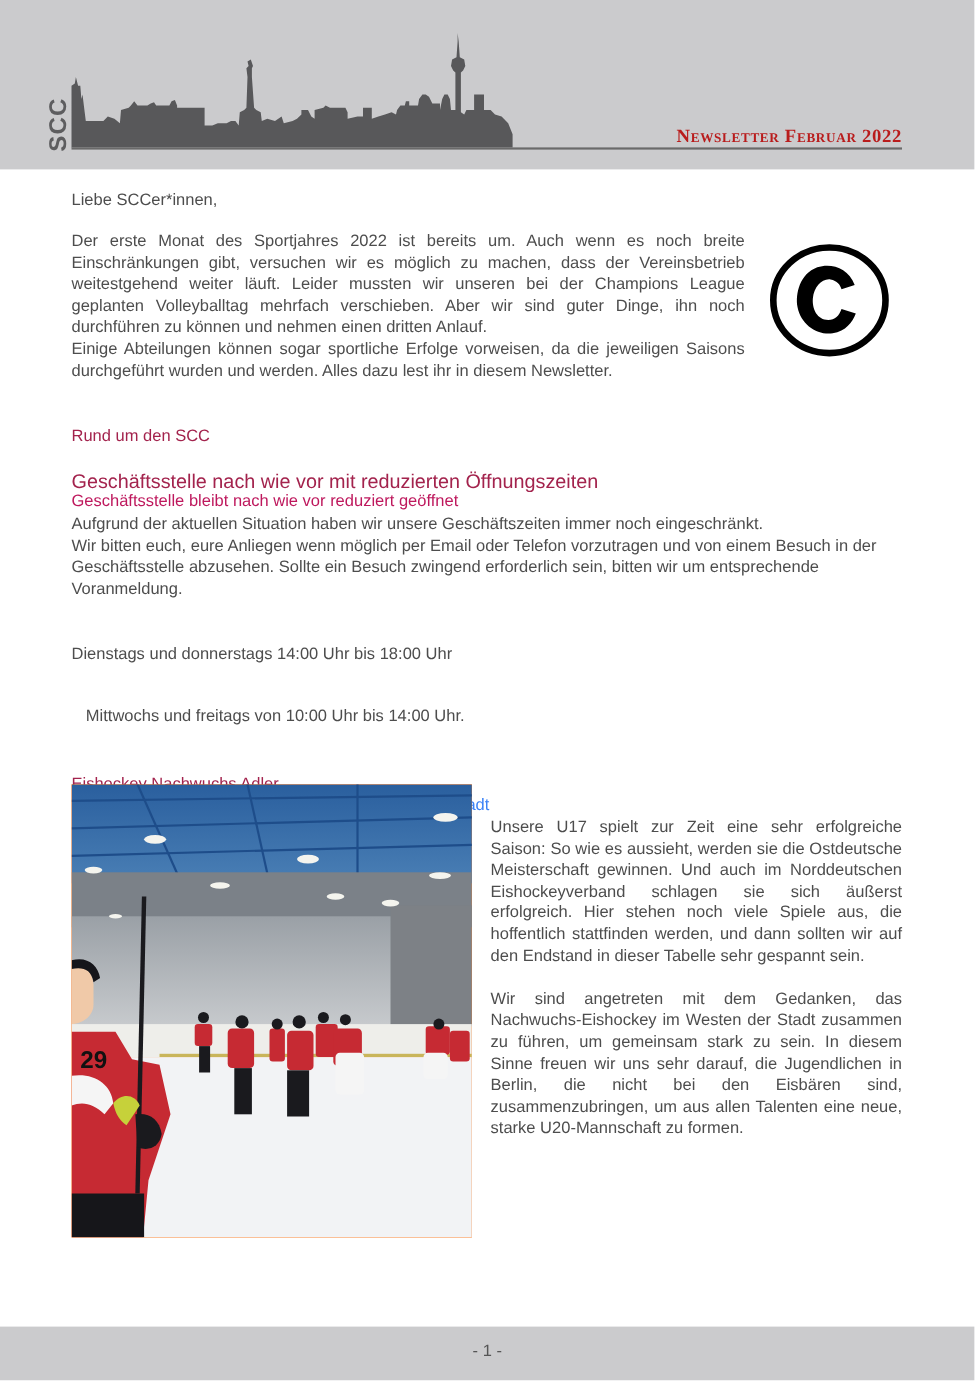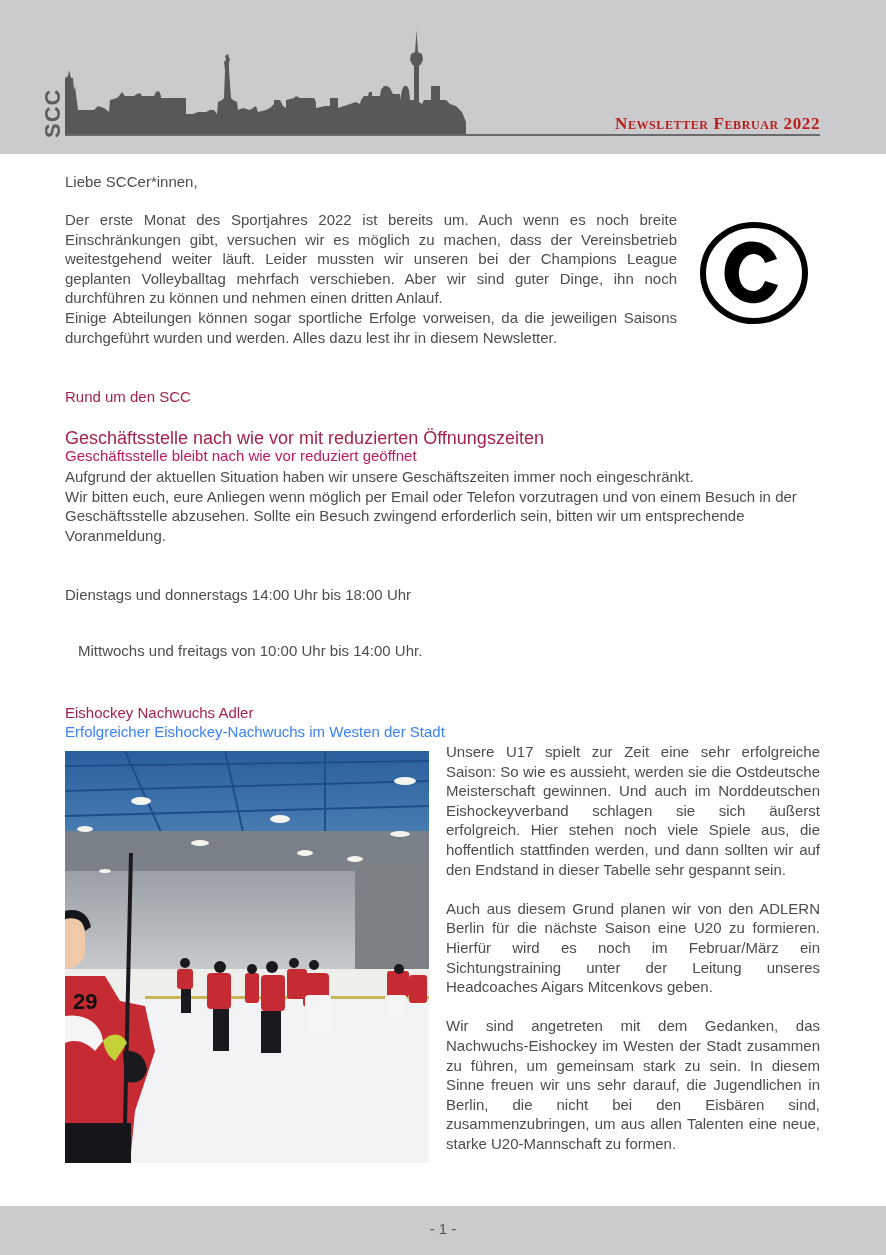--- a/index.html
+++ b/index.html
@@ -30,21 +30,21 @@
     .section-heading { position: absolute; left: 65px; top: 388px; font-size: 15px; }
     .art1-title { position: absolute; left: 65px; top: 428px; font-size: 18px; }
     .art1-sub { position: absolute; left: 65px; top: 447px; font-size: 15px; color: #be185d; }
     .art1-body { position: absolute; left: 65px; top: 467px; width: 758px; }
     .hours1 { position: absolute; left: 65px; top: 585px; }
     .hours2 { position: absolute; left: 65px; top: 641px; margin-left: 13px; }
 
     .art2-title { position: absolute; left: 65px; top: 704px; font-size: 15px; }
     .art2-sub { position: absolute; left: 65px; top: 723px; font-size: 15px; color: #3b82f6; }
 
-    .photo { position: absolute; left: 65px; top: 751px; width: 364px; height: 412px; overflow: hidden; background: #f97316; }
+    .photo { position: absolute; left: 65px; top: 713px; width: 364px; height: 412px; overflow: hidden; background: #f97316; }
     .art2-body { position: absolute; left: 446px; top: 742px; width: 374px; text-align: justify; }
     .art2-body p { margin-bottom: 19.6px; }
 
     .footer {
       position: absolute; left: 0; top: 1206px; width: 886px; height: 49px; background: #cbcbcd;
     }
     .page-number {
       position: absolute; left: 0; width: 886px; top: 14px; text-align: center;
       font-size: 15px; color: #555;
     }
@@ -163,19 +163,18 @@
     <path d="M0 265 C20 262 36 272 38 290 L30 300 C20 290 10 288 0 292 Z" fill="#f5f5f5"></path>
     <rect x="0" y="372" width="66" height="40" fill="#16161a"></rect>
     <line x1="66" y1="102" x2="60" y2="372" stroke="#1a1a1e" stroke-width="4"></line>
     <path d="M38 290 C46 280 58 282 62 292 L50 310 C44 306 40 300 38 290 Z" fill="#c6d13a"></path>
     <path d="M58 300 C70 298 80 304 82 318 C80 330 70 334 60 330 Z" fill="#1a1a1e"></path>
   </svg>
 </div>
 
 <div class="art2-body text">
   <p>Unsere U17 spielt zur Zeit eine sehr erfolgreiche Saison: So wie es aussieht, werden sie die Ostdeutsche Meisterschaft gewinnen. Und auch im Norddeutschen Eishockeyverband schlagen sie sich äußerst erfolgreich. Hier stehen noch viele Spiele aus, die hoffentlich stattfinden werden, und dann sollten wir auf den Endstand in dieser Tabelle sehr gespannt sein.</p>
-  <p>Auch aus diesem Grund planen wir von den ADLERN Berlin für die nächste Saison eine U20 zu formieren. Hierfür wird es noch im Februar/März ein Sichtungstraining unter der Leitung unseres Headcoaches Aigars Mitcenkovs geben.</p>
   <p>Wir sind angetreten mit dem Gedanken, das Nachwuchs-Eishockey im Westen der Stadt zusammen zu führen, um gemeinsam stark zu sein. In diesem Sinne freuen wir uns sehr darauf, die Jugendlichen in Berlin, die nicht bei den Eisbären sind, zusammenzubringen, um aus allen Talenten eine neue, starke U20-Mannschaft zu formen.</p>
 </div>
 
 <div class="footer">
   <div class="page-number">- 1 -</div>
 </div>
 
 </body></html>

